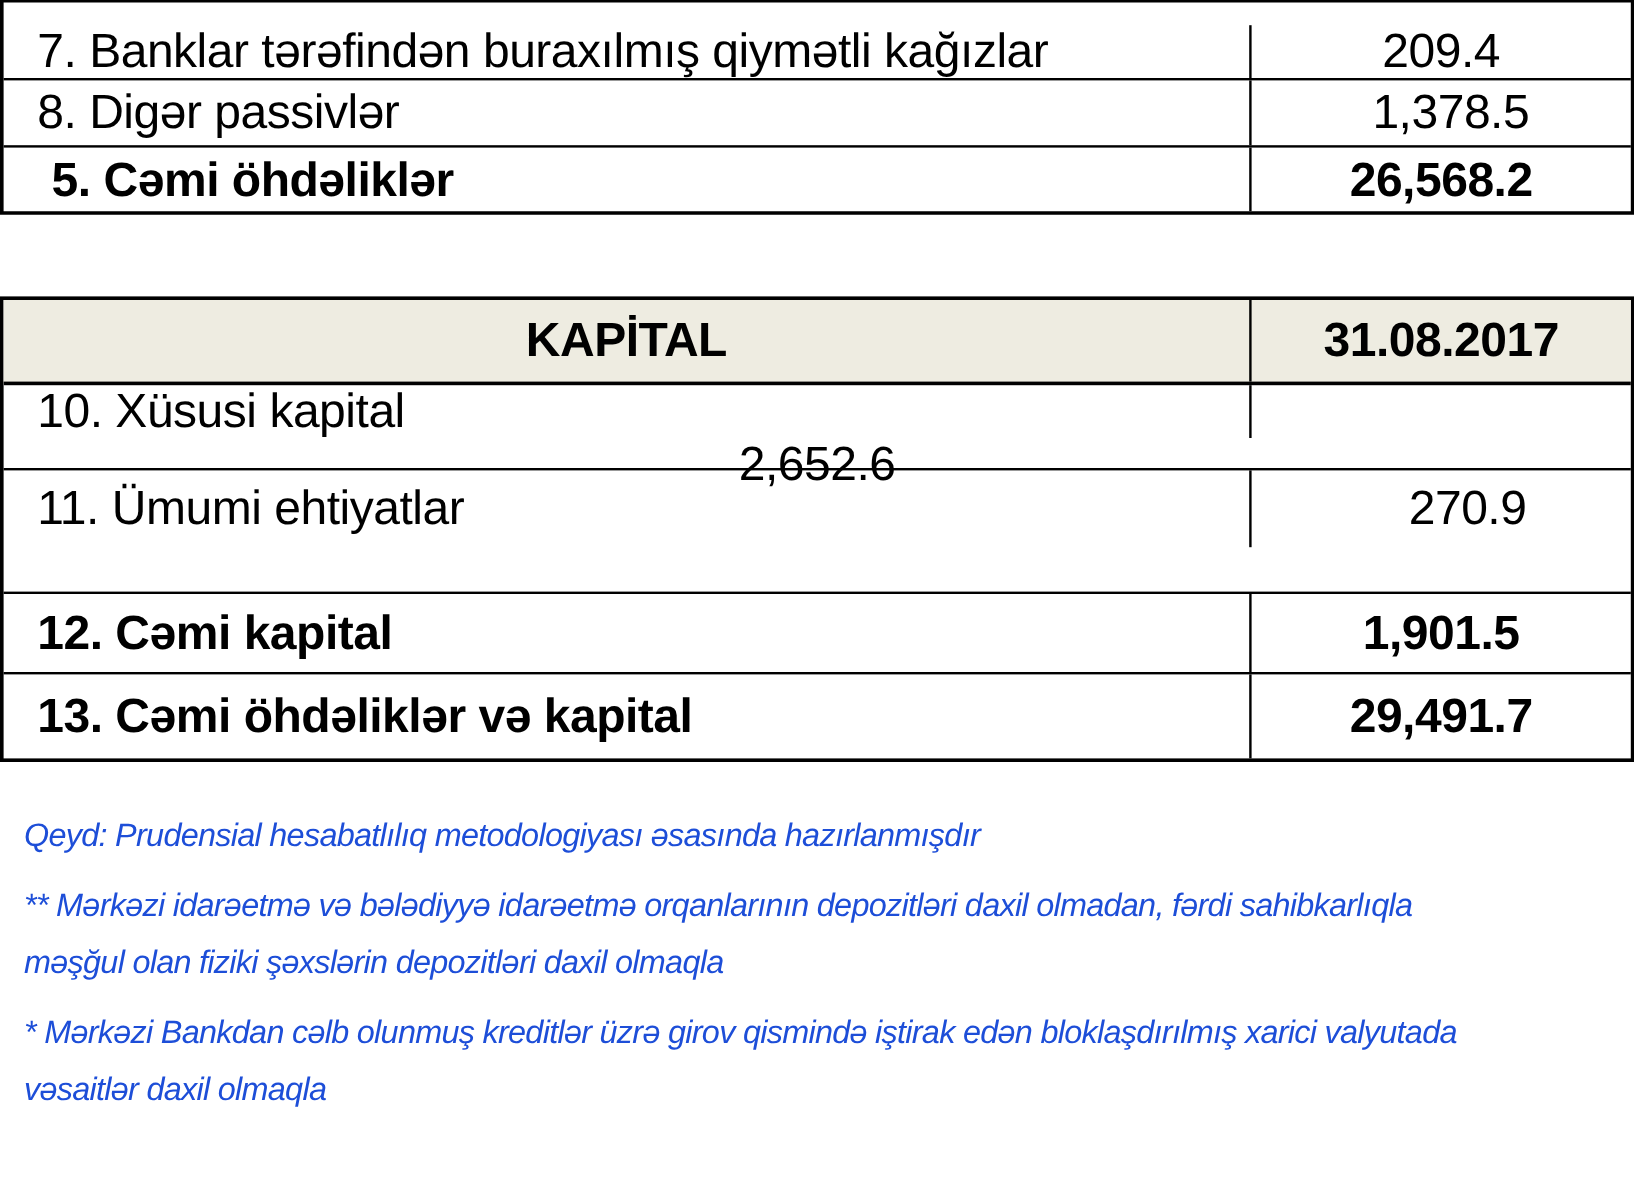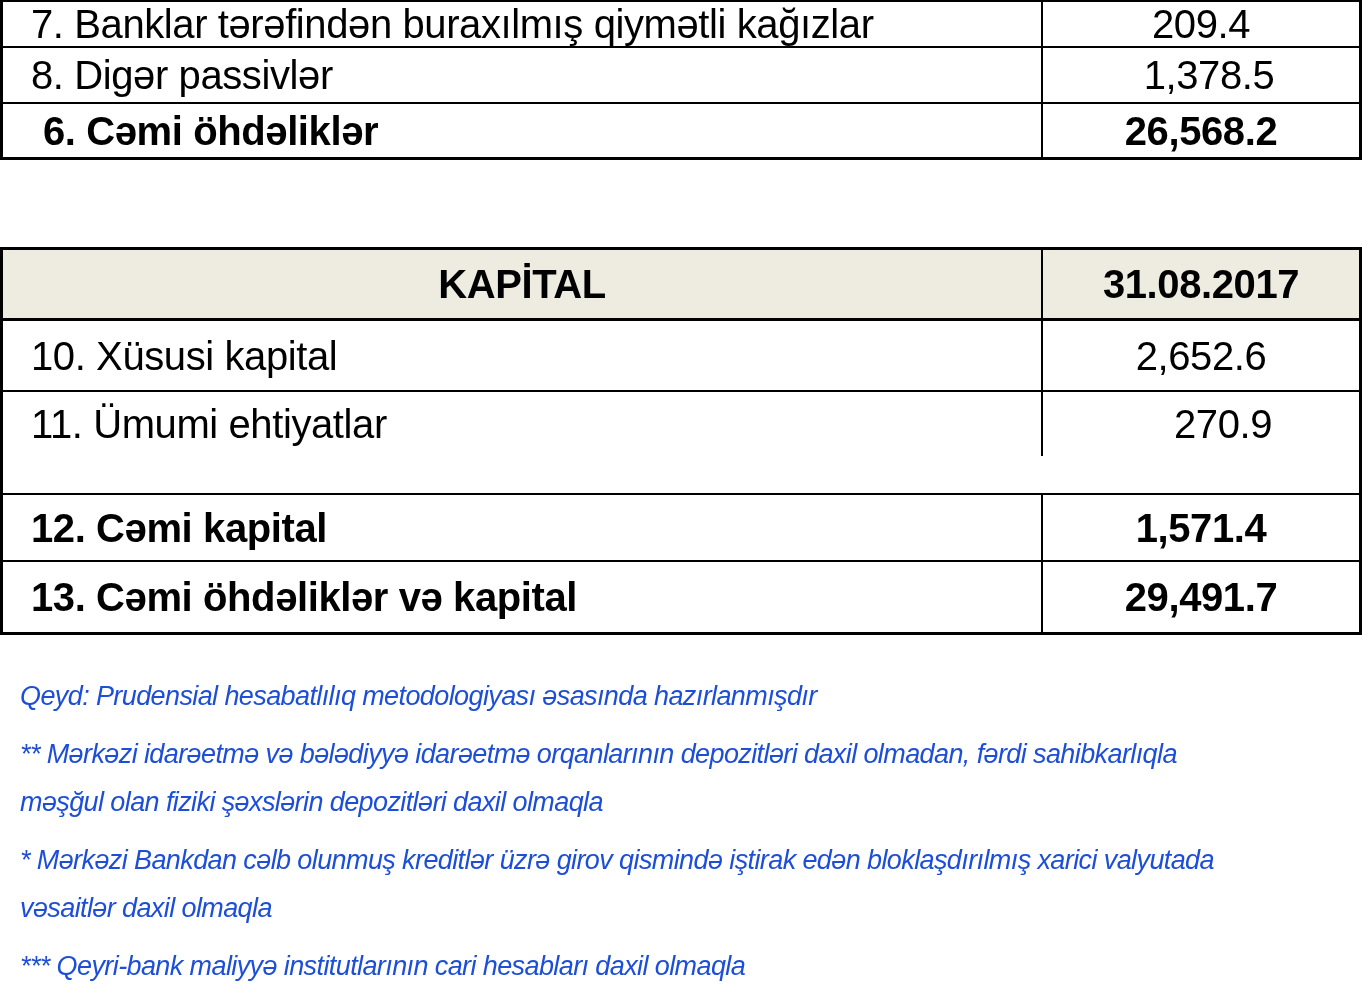--- a/index.html
+++ b/index.html
@@ -25,21 +25,21 @@
   #liabilities-table { top: 0; border-top-width: 2px; }
   #capital-table     { top: 247px; }
 
   .trow {
     display: flex;
     box-sizing: border-box;
     border-top: 2px solid #000;
   }
   .trow:first-child { border-top: none; }
   .trow.hdr { border-bottom: 3px solid #000; background: #EEECE1; }
-  .trow.hdr + .trow { border-top: none; }
+  .trow.hdr + .trow { border-top: none; flex-direction: column; }
 
   .cell {
     box-sizing: border-box;
     display: flex;
     align-items: center;
     font-size: 40px;
     line-height: 1.1;
     letter-spacing: -0.4px;
   }
   .cell.lbl {
@@ -53,21 +53,21 @@
     justify-content: center;
     padding: 0 6px;
     border-radius: 11px;
   }
   .trow.bold .cell { font-weight: bold; }
   .trow.hdr .cell { font-weight: bold; }
   .trow.hdr .cell.lbl { justify-content: center; padding-left: 0; }
   .cell.lbl.indent { padding-left: 40px; }
 
   
-  #liabilities-table .trow:nth-child(1) { height: 44px; align-items: flex-end; }
+  #liabilities-table .trow:nth-child(1) { height: 63px; align-items: flex-end; }
   #liabilities-table .trow:nth-child(2) { height: 56px; gap: 16px; }
   #liabilities-table .trow:nth-child(3) { height: 55px; }
 
   #capital-table .trow.hdr            { height: 71px; }
   #capital-table .trow:nth-child(2)   { height: 69px; }
   #capital-table .trow:nth-child(3)   { height: 66px; gap: 44px; }
   #capital-table .trow:nth-child(4)   { height: 67px; margin-top: 37px; }
   #capital-table .trow:nth-child(5)   { height: 72px; }
 
   
@@ -95,58 +95,55 @@
   <div class="doc-table" id="liabilities-table">
     <div class="trow">
       <div class="cell lbl">7. Banklar tərəfindən buraxılmış qiymətli kağızlar</div>
       <div class="cell val">209.4</div>
     </div>
     <div class="trow">
       <div class="cell lbl">8. Digər passivlər</div>
       <div class="cell val">1,378.5</div>
     </div>
     <div class="trow bold">
-      <div class="cell lbl indent">6. Cəmi öhdəliklər</div>
+      <div class="cell lbl indent">5. Cəmi öhdəliklər</div>
       <div class="cell val">26,568.2</div>
     </div>
   </div>
 
   <div class="doc-table" id="capital-table">
     <div class="trow hdr">
       <div class="cell lbl">KAPİTAL</div>
       <div class="cell val">31.08.2017</div>
     </div>
     <div class="trow">
       <div class="cell lbl">10. Xüsusi kapital</div>
       <div class="cell val">2,652.6</div>
     </div>
     <div class="trow">
       <div class="cell lbl">11. Ümumi ehtiyatlar</div>
       <div class="cell val">270.9</div>
     </div>
     <div class="trow bold">
       <div class="cell lbl">12. Cəmi kapital</div>
-      <div class="cell val">1,571.4</div>
+      <div class="cell val">1,901.5</div>
     </div>
     <div class="trow bold">
       <div class="cell lbl">13. Cəmi öhdəliklər və kapital</div>
       <div class="cell val">29,491.7</div>
     </div>
   </div>
 
   <div class="notes">
     <div class="note-p">
       <div class="note-line">Qeyd: Prudensial hesabatlılıq metodologiyası əsasında hazırlanmışdır</div>
     </div>
     <div class="note-p">
       <div class="note-line">** Mərkəzi idarəetmə və bələdiyyə idarəetmə orqanlarının depozitləri daxil olmadan, fərdi sahibkarlıqla</div>
       <div class="note-line">məşğul olan fiziki şəxslərin depozitləri daxil olmaqla</div>
     </div>
     <div class="note-p">
       <div class="note-line">* Mərkəzi Bankdan cəlb olunmuş kreditlər üzrə girov qismində iştirak edən bloklaşdırılmış xarici valyutada</div>
       <div class="note-line">vəsaitlər daxil olmaqla</div>
     </div>
-    <div class="note-p">
-      <div class="note-line">*** Qeyri-bank maliyyə institutlarının cari hesabları daxil olmaqla</div>
-    </div>
   </div>
 
 </div>
 
 </body></html>

